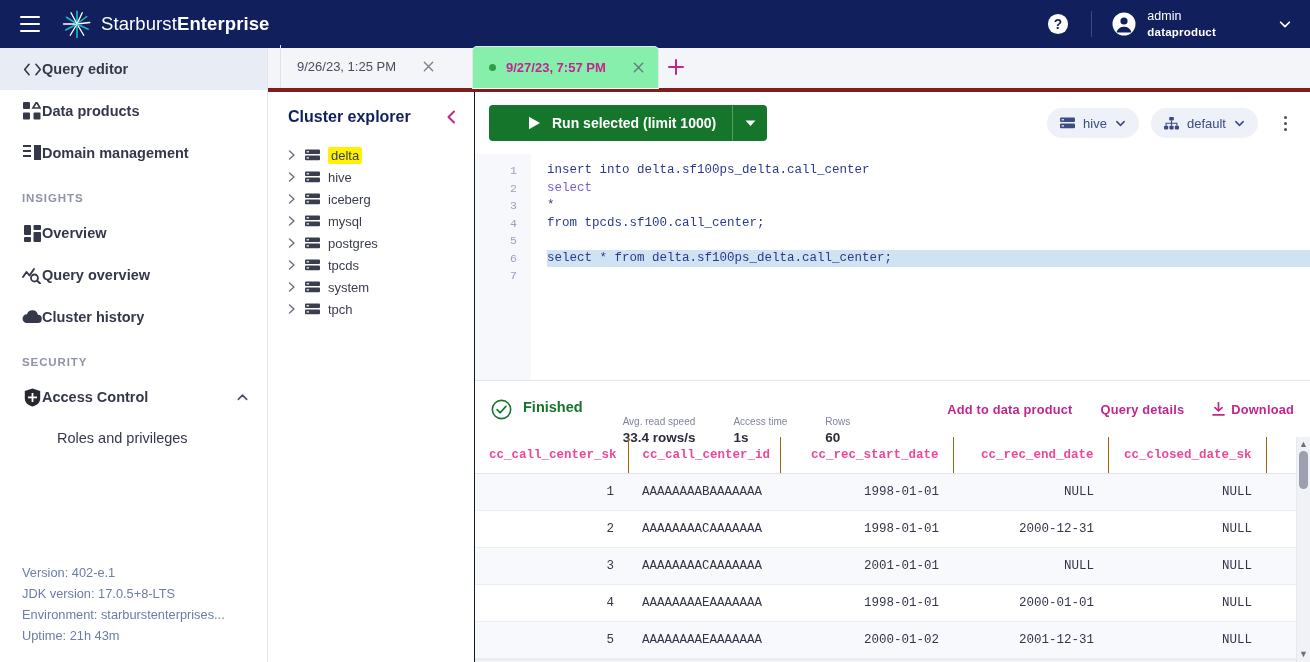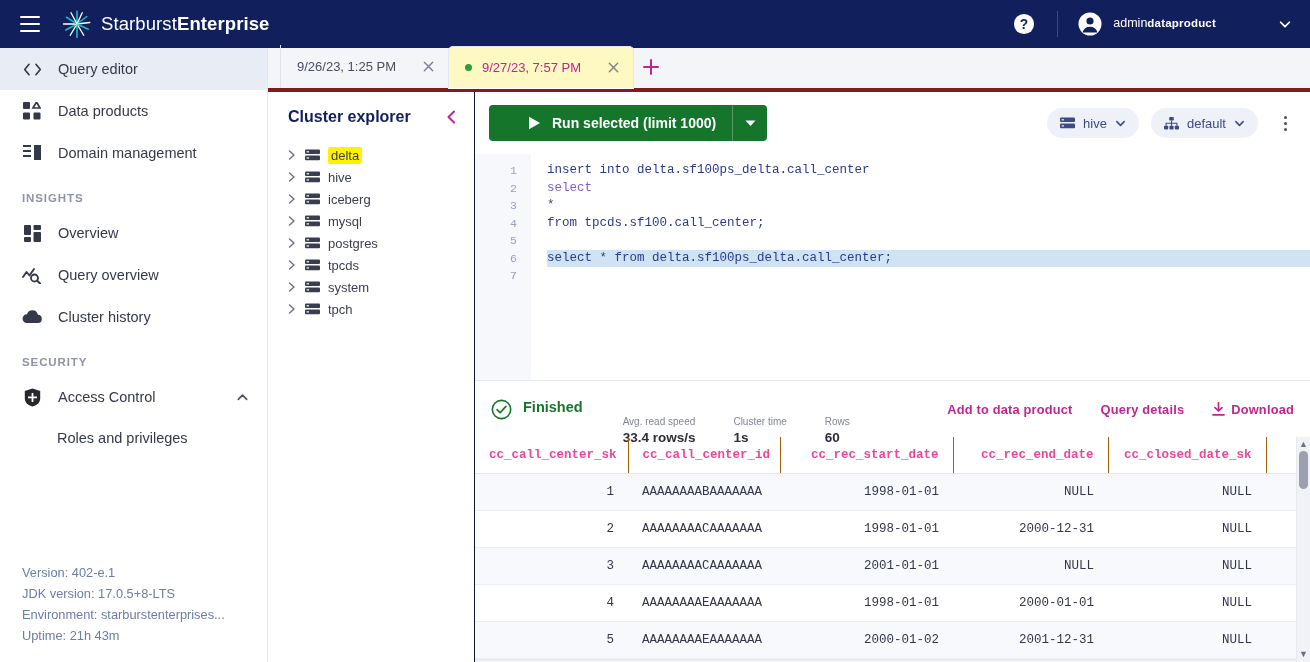--- a/index.html
+++ b/index.html
@@ -26,40 +26,40 @@
   .hamburger span { display: block; height: 2px; background: #ffffff; border-radius: 1px; }
   .brand { display: flex; align-items: center; gap: 9px; }
   .brand-logo { width: 30px; height: 30px; flex: 0 0 30px; }
   .brand-text { font-size: 18.5px; letter-spacing: .1px; white-space: nowrap; }
   .brand-text .b-light { font-weight: 400; }
   .brand-text .b-bold { font-weight: 700; }
   .topbar-right { margin-left: auto; display: flex; align-items: center; gap: 0; }
   .help-icon { width: 22px; height: 22px; cursor: pointer; margin-right: 22px; }
   .tb-divider { width: 1px; height: 26px; background: #3c4a7e; margin-right: 20px; }
   .avatar-icon { width: 24px; height: 24px; margin-right: 11px; }
-  .user-block { display: flex; justify-content: space-between; line-height: 1.25; }
+  .user-block { display: flex; flex-direction: column; justify-content: space-between; line-height: 1.25; }
   .user-name { font-size: 12.5px; font-weight: 400; color: #fff; }
   .user-role { font-size: 11.5px; font-weight: 700; color: #fff; letter-spacing: .2px; }
   .caret-down { margin-left: 62px; width: 14px; height: 14px; cursor: pointer; }
 
   
   .body { flex: 1; display: flex; min-height: 0; }
 
   
   .leftnav {
     width: 268px; flex: 0 0 268px;
     background: #ffffff;
     border-right: 1px solid #e3e6ee;
     display: flex; flex-direction: column;
     position: relative;
   }
   .nav-item {
     height: 42px; display: flex; align-items: center;
-    padding: 0 18px 0 22px; gap: 16px; cursor: pointer;
-    font-size: 14.5px; color: #35384a;
+    padding: 0 18px 0 22px; cursor: pointer;
+    font-size: 14.5px; color: #35384a; font-weight: bold;
   }
   .nav-item.active { background: #e8ecf5; }
   .nav-item .ni-icon { width: 20px; flex: 0 0 20px; display: flex; align-items: center; justify-content: center; }
   .nav-item .ni-label { white-space: nowrap; }
   .nav-section {
     font-size: 11.5px; font-weight: 700; letter-spacing: .9px;
     color: #8e93a6; padding: 18px 0 8px 22px;
   }
   .nav-item .ni-chevron { margin-left: auto; width: 13px; height: 13px; }
   .nav-sub {
@@ -83,25 +83,26 @@
     padding-left: 12px;
   }
   .tab {
     height: 43px; display: flex; align-items: center;
     padding: 0 13px 0 16px; gap: 10px;
     font-size: 13px; color: #4a4d60; cursor: pointer;
     border-left: 1px solid #dfe2ea;
     position: relative;
   }
   .tab.active {
-    background: #fef9c3;
-    color: #c0268e; font-weight: 400;
+    background: #86efac;
+    color: #c0268e; font-weight: 700;
     border: 1px solid #e3e6ee; border-bottom: 1px solid #ffffff;
     border-radius: 5px 5px 0 0;
     margin-bottom: -1px;
+    margin-left: 24px;
   }
   .tab-dot { width: 7px; height: 7px; border-radius: 50%; background: #2e9e44; flex: 0 0 7px; }
   .tab-close { width: 13px; height: 13px; margin-left: 16px; opacity: .75; cursor: pointer; }
   .tab-add { width: 34px; height: 43px; display: flex; align-items: center; justify-content: center;
     cursor: pointer; color: #c0268e; }
 
   
   .content { flex: 1; display: flex; min-height: 0; }
 
   
@@ -608,21 +609,21 @@
                   <path d="M6.4 11.2l3.2 3.2 6-6.6" fill="none" stroke="#15752b" stroke-width="1.8" stroke-linecap="round" stroke-linejoin="round"></path>
                 </svg>
                 <span class="status-label">Finished</span>
               </div>
 
               <div class="metric">
                 <div class="metric-label">Avg. read speed</div>
                 <div class="metric-value">33.4 rows/s</div>
               </div>
               <div class="metric">
-                <div class="metric-label">Cluster time</div>
+                <div class="metric-label">Access time</div>
                 <div class="metric-value">1s</div>
               </div>
               <div class="metric">
                 <div class="metric-label">Rows</div>
                 <div class="metric-value">60</div>
               </div>
 
               <div class="status-actions">
                 <span class="action-link">Add to data product</span>
                 <span class="action-link">Query details</span>

